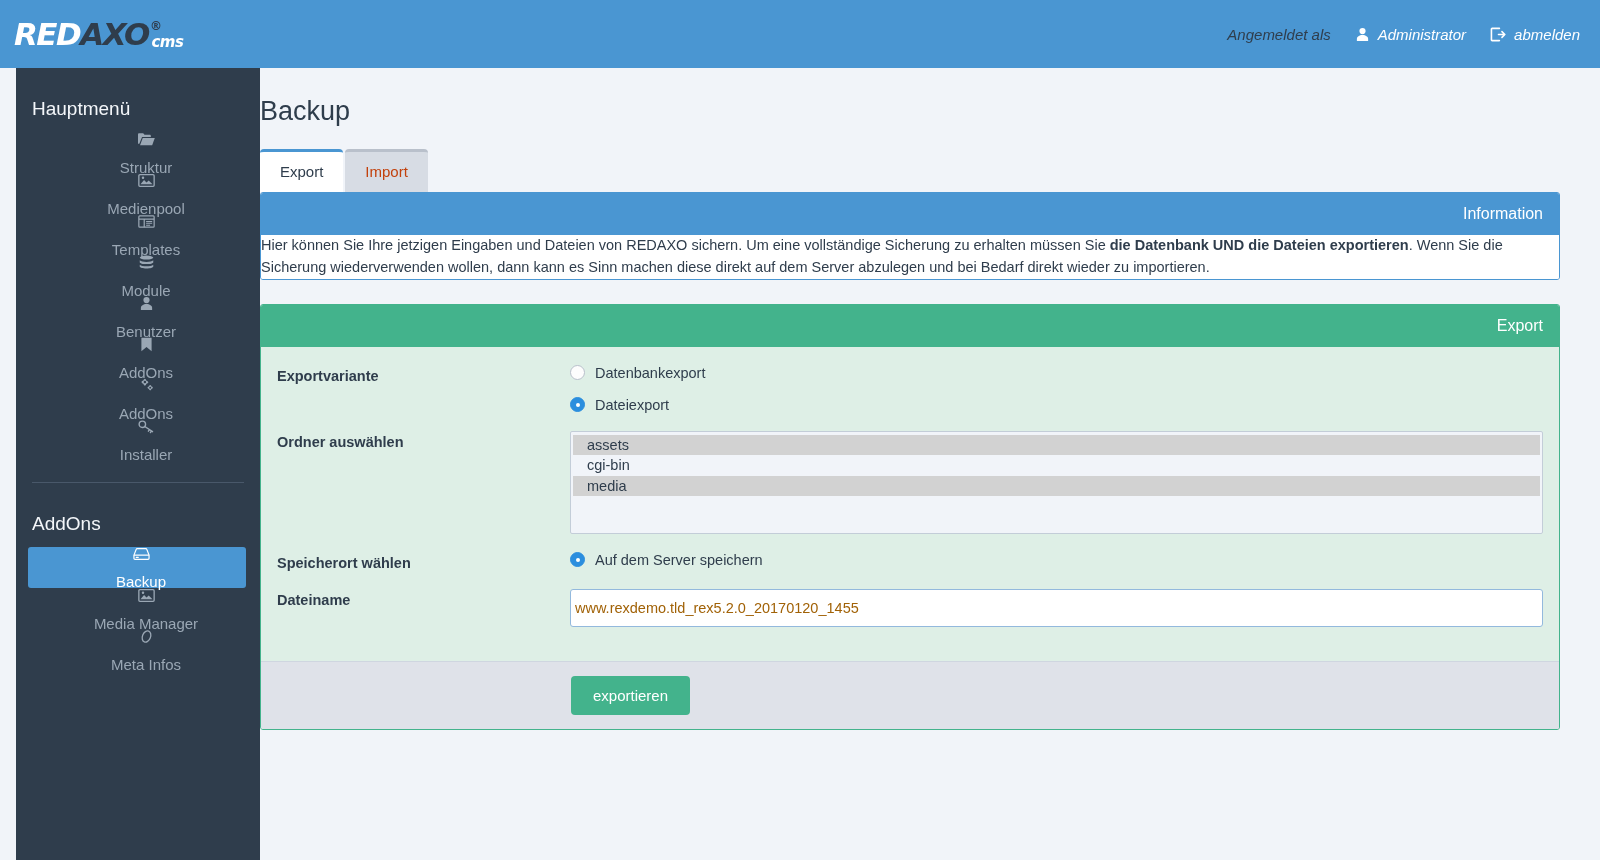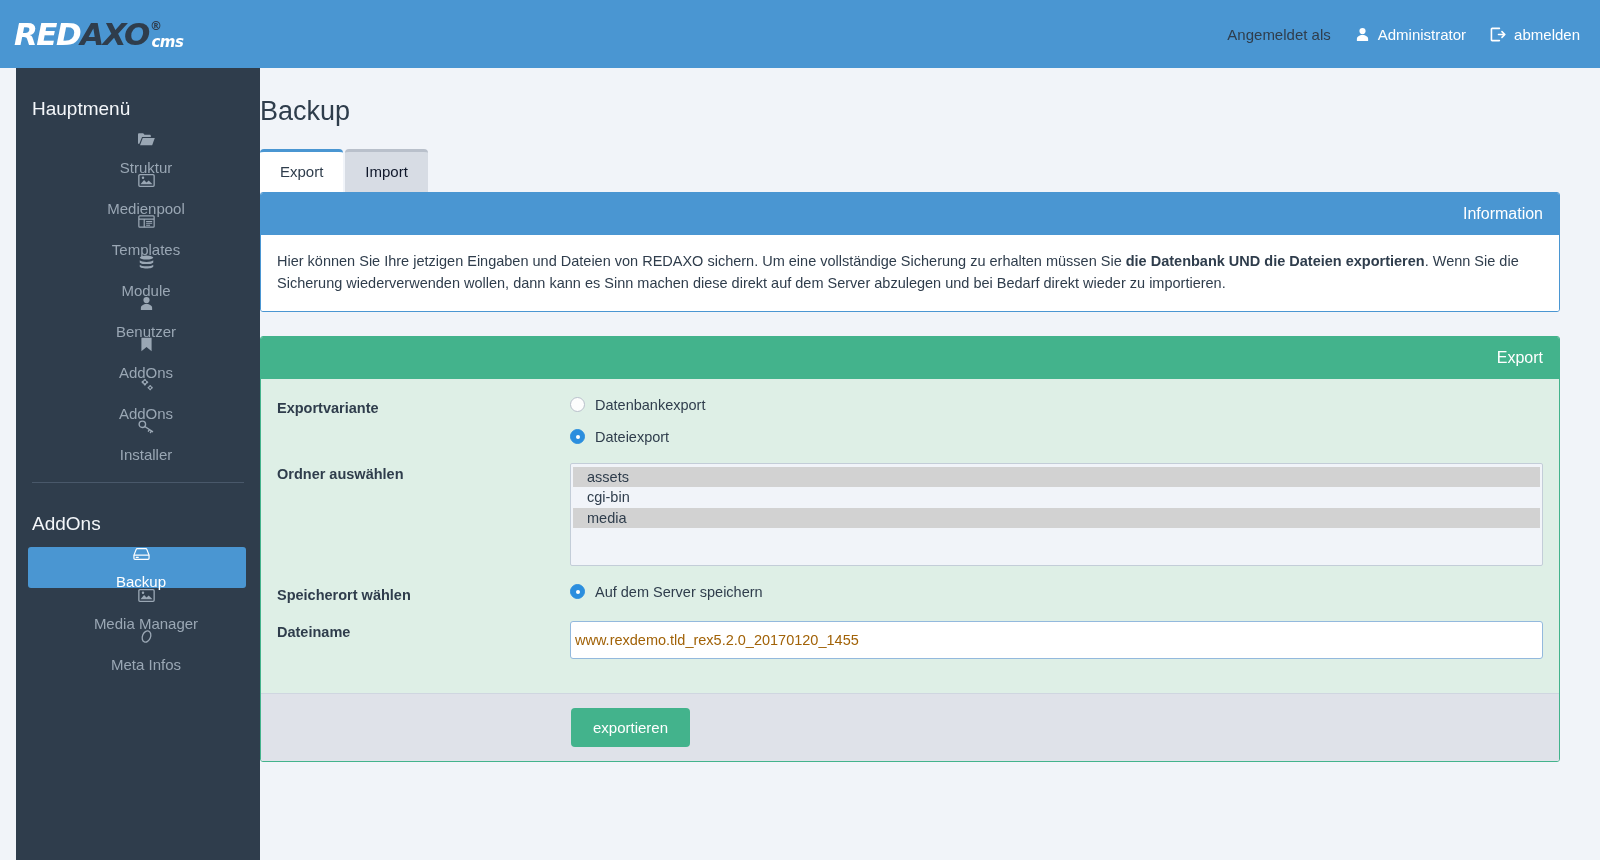--- a/index.html
+++ b/index.html
@@ -38,20 +38,21 @@
   .logo .cms {
     color: #ffffff; font-size: 15px;
     font-style: italic; font-weight: bold;
     letter-spacing: -0.5px;
     position: relative; top: 16px; left: -8px;
   }
   .topbar-right {
     margin-left: auto; margin-right: 20px;
     display: flex; align-items: center; gap: 24px;
     font-size: 15px;
+    font-style: italic;
   }
   .logged-label { color: #2f3d4c; }
   .user-link, .logout-link {
     color: #ffffff; text-decoration: none;
     display: flex; align-items: center; gap: 8px;
     cursor: pointer;
   }
   .ico { display: inline-flex; align-items: center; }
 
   
@@ -96,21 +97,21 @@
     padding: 28px 40px 0 16px;
   }
   .page-title {
     font-size: 27px; color: #2f3d4c;
     font-weight: normal; margin-bottom: 22px;
   }
 
   
   .tabs { display: flex; gap: 2px; align-items: flex-end; }
   .tab {
-    font-size: 15px; color: #0f172a;
+    font-size: 15px; color: #c2410c;
     padding: 11px 20px 12px 20px;
     border-radius: 4px 4px 0 0;
     cursor: pointer;
     background: #d7dce4;
     border-top: 3px solid #b9c0cb;
   }
   .tab.active {
     background: #ffffff;
     border-top: 3px solid #4a96d2;
     color: #2f3d4c;
@@ -124,21 +125,20 @@
   }
   .panel-head {
     color: #ffffff; font-size: 16px;
     padding: 12px 16px;
     text-align: right;
   }
   .panel-info { border: 1px solid #4a96d2; }
   .panel-info .panel-head { background: #4a96d2; }
   .panel-info .panel-body {
     background: #ffffff;
-    padding: 16px;
     font-size: 14.5px;
     color: #2f3d4c;
     line-height: 1.5;
   }
   .panel-info b { font-weight: bold; }
 
   .panel-export { border: 1px solid #43b38c; }
   .panel-export .panel-head { background: #43b38c; }
   .panel-export .panel-body {
     background: #deefe6;

